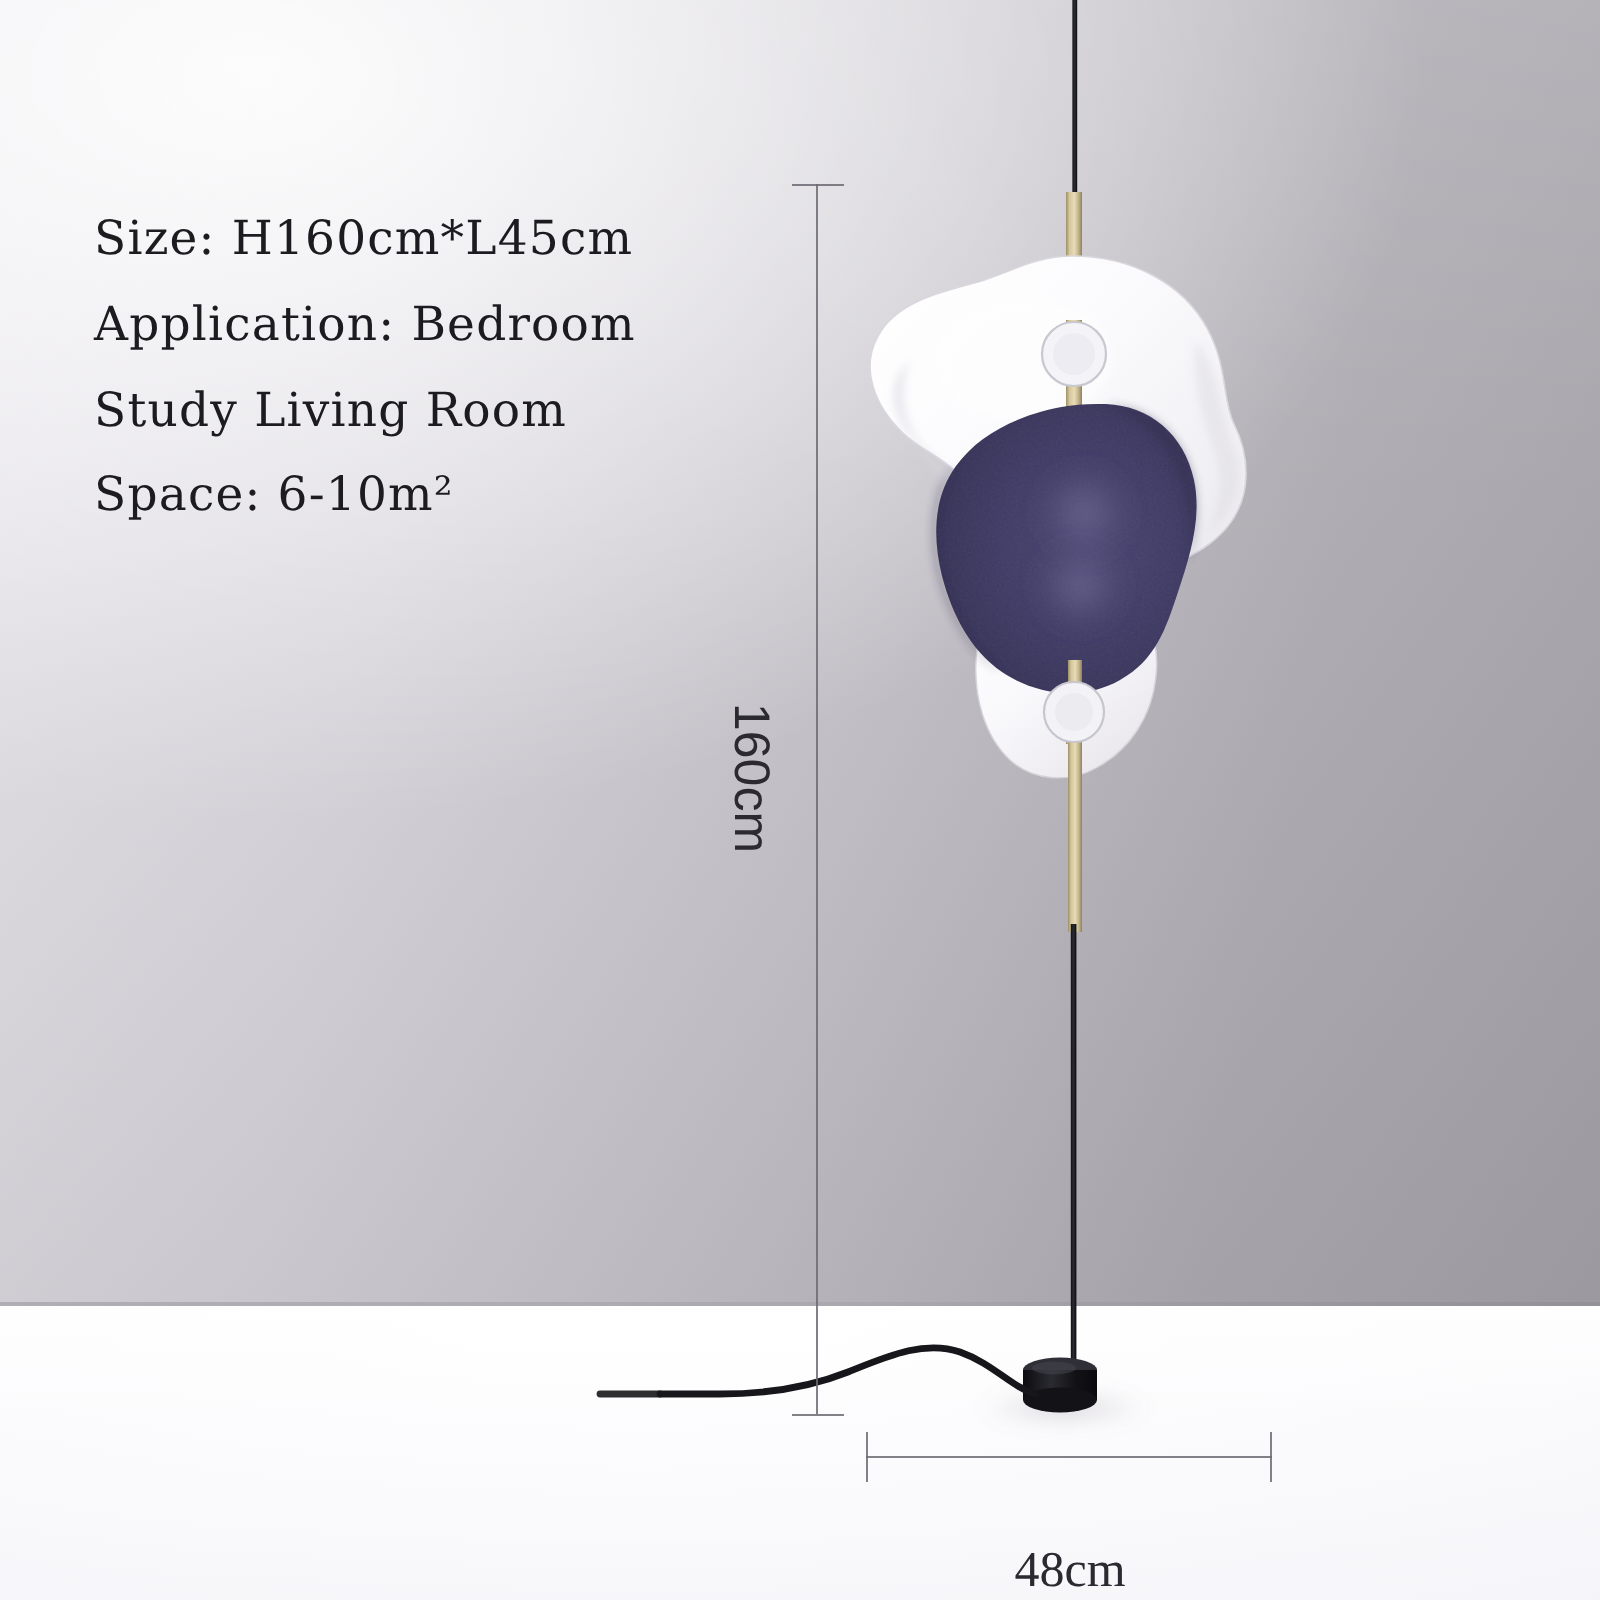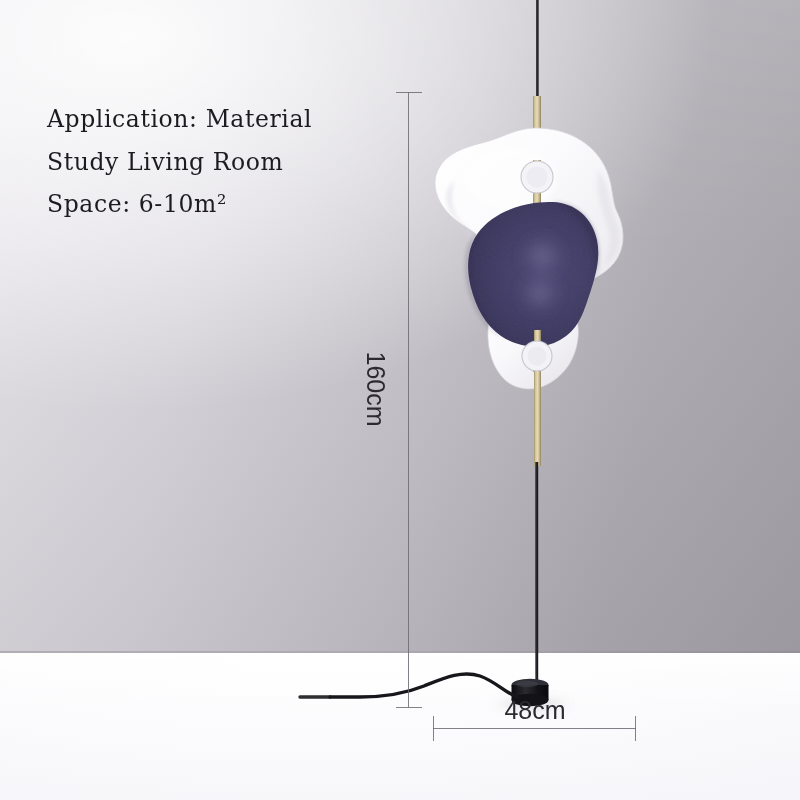--- a/index.html
+++ b/index.html
@@ -121,24 +121,24 @@
     width: 1px;
     height: 25px;
     background: #6d6a73;
     opacity: 0.85;
   }
   .dim-h-cap-left { left: 433px; }
   .dim-h-cap-right { left: 635px; }
   .dim-h-label {
     position: absolute;
     left: 460px;
-    top: 696px;
+    top: 772px;
     width: 150px;
     text-align: center;
-    font-family: Liberation Sans, sans-serif;
+    font-family: Liberation Serif, serif;
     font-size: 25px;
     color: #2b2a30;
   }
 
   
   .lamp-svg {
     position: absolute;
     left: 0; top: 0;
     width: 800px; height: 800px;
     pointer-events: none;
@@ -323,21 +323,22 @@
 
     <path d="M 518 697
              C 506 694, 497 682, 480 676
              C 462 670, 444 678, 424 686
              C 404 694, 382 697, 360 697
              L 330 697" fill="none" stroke="#17171b" stroke-width="3.4" stroke-linecap="round"></path>
     <path d="M 330 697 L 300 697" fill="none" stroke="#17171b" stroke-width="3.4" stroke-linecap="round" opacity="0.9"></path>
   </svg>
 
   <div class="spec-block">
-    <div class="spec-line">Application: Material</div>
+    <div class="spec-line">Size: H160cm*L45cm</div>
+    <div class="spec-line">Application: Bedroom</div>
     <div class="spec-line tight">Study Living Room</div>
     <div class="spec-line">Space: 6-10m²</div>
   </div>
 
   <div class="dim-v-line"></div>
   <div class="dim-v-cap-top"></div>
   <div class="dim-v-cap-bot"></div>
   <div class="dim-v-label">160cm</div>
 
   <div class="dim-h-line"></div>

